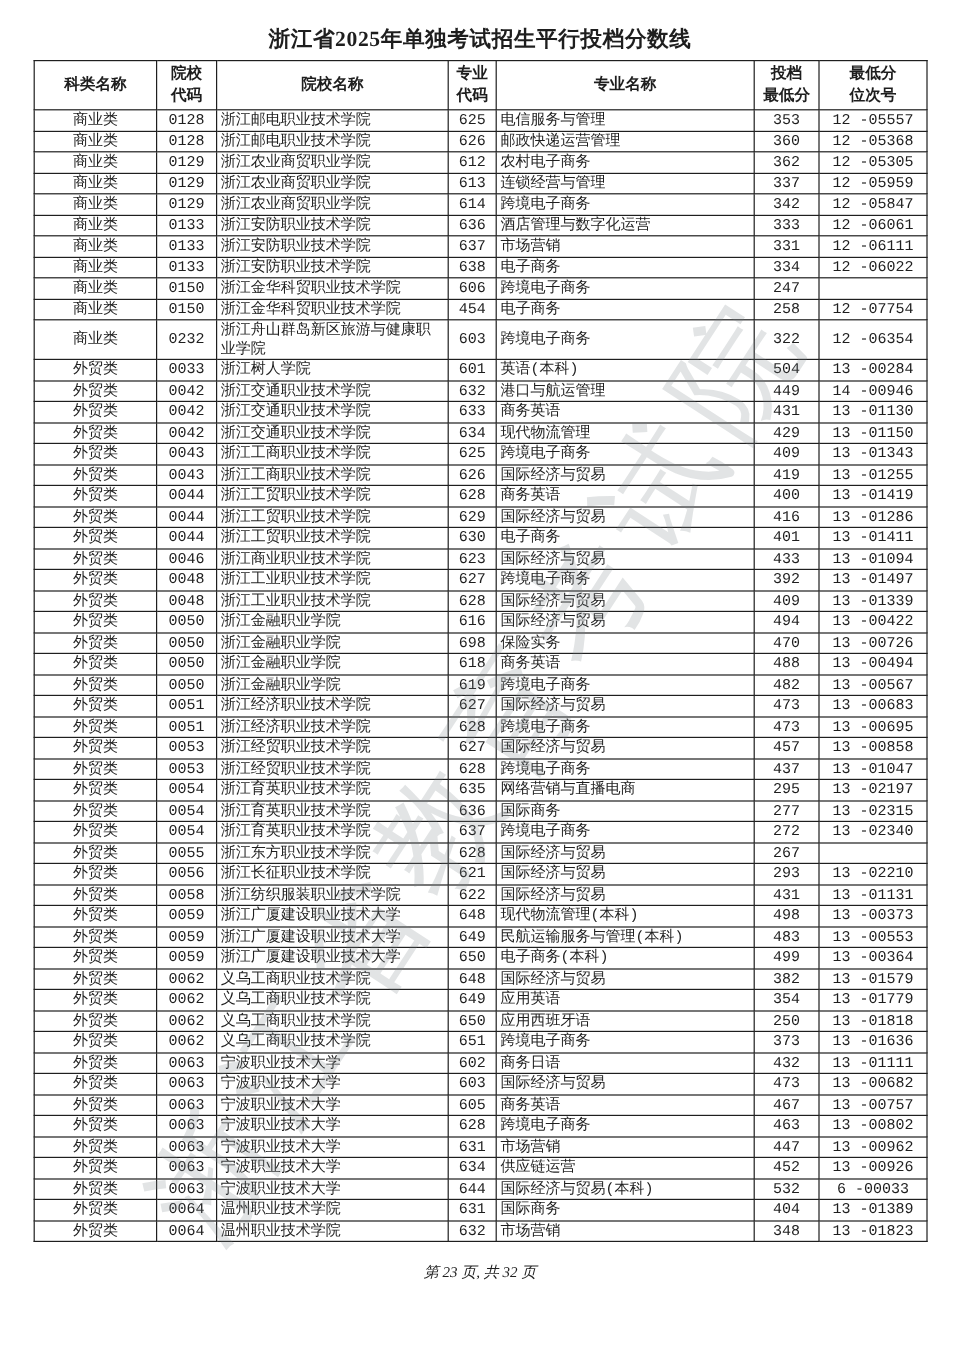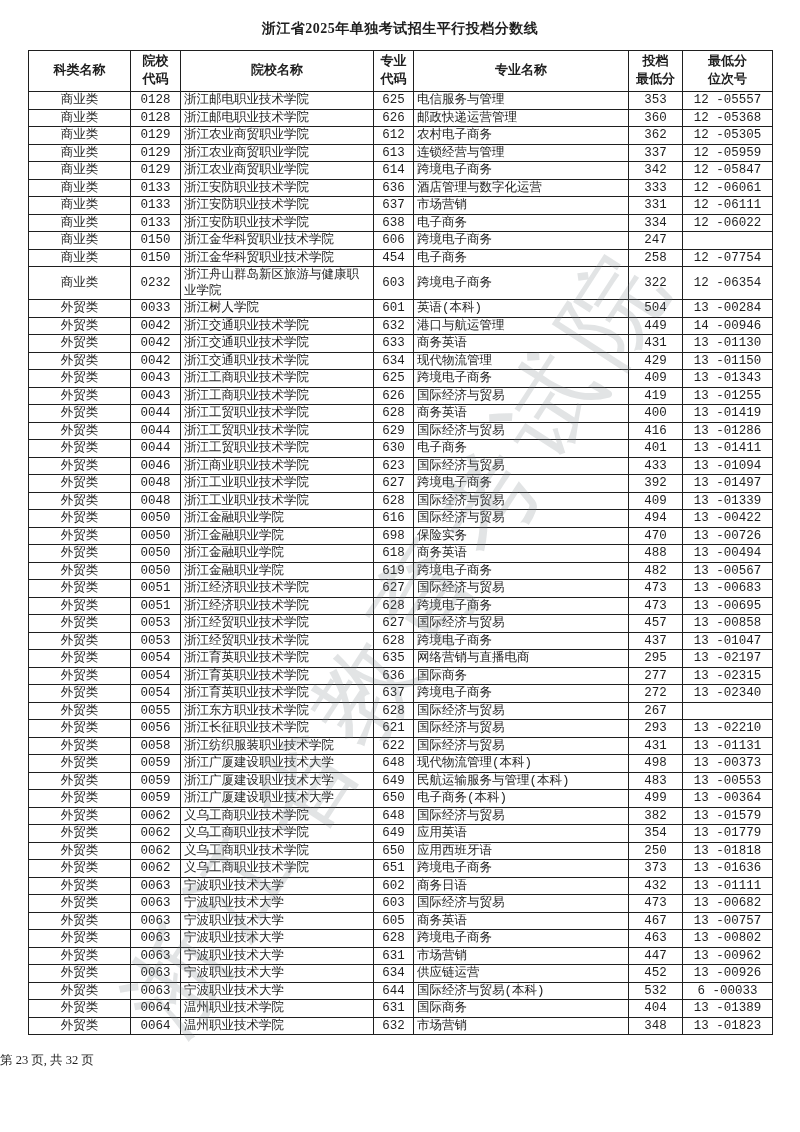--- a/index.html
+++ b/index.html
@@ -7,21 +7,21 @@
     position:relative;
     width:800px; height:1132px;
     background:#ffffff;
     font-family:"Liberation Serif","DejaVu Serif",serif;
     color:#1e1e1e;
     overflow:hidden;
   }
   .title {
     position:absolute; top:20px; left:0; width:100%;
     text-align:center;
-    font-size:14px; font-weight:bold;
+    font-size:18px; font-weight:bold;
     letter-spacing:0.5px;
   }
   .score-table {
     position:absolute; top:50px; left:28px;
     width:744px;
     border-collapse:collapse;
     table-layout:fixed;
     font-size:12.5px;
     font-family:Liberation Mono, monospace;
   }
@@ -41,21 +41,23 @@
   }
   .score-table td {
     height:16.5px;
     line-height:16px;
     vertical-align:middle;
     text-align:center;
   }
   .score-table td.c2, .score-table td.c4 { text-align:left; }
   .footer {
     position:absolute; top:1052px; left:0; width:100%;
+    text-align:center;
     font-size:12.5px;
+    font-style:italic;
   }
   .watermark {
     position:absolute; left:400px; top:640px;
     transform:translate(-50%,-50%) rotate(-57deg);
     font-size:100px;
     letter-spacing:14px;
     white-space:nowrap;
     color:rgba(125,130,135,0.22);
     pointer-events:none;
     z-index:5;

